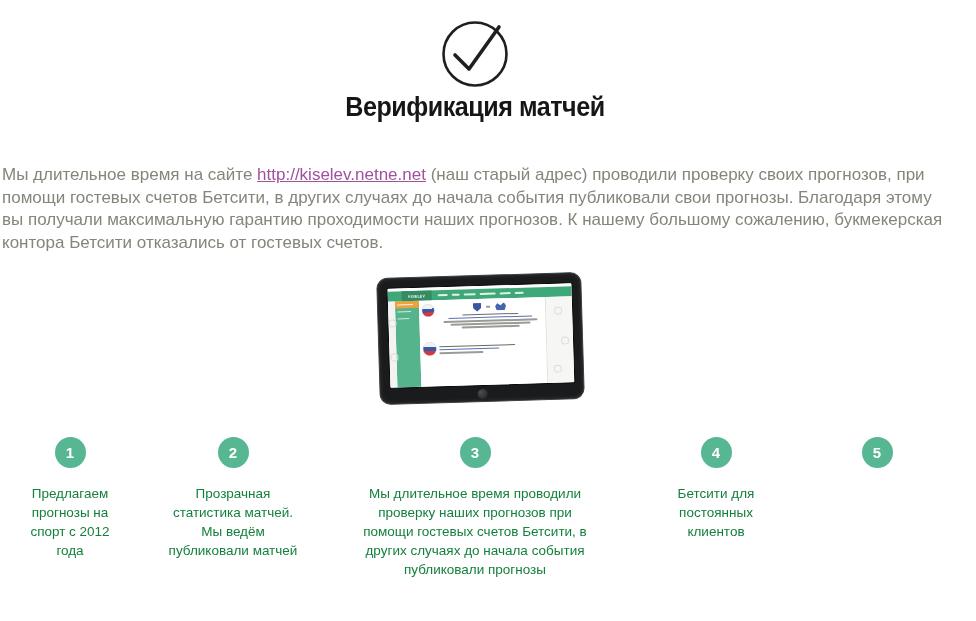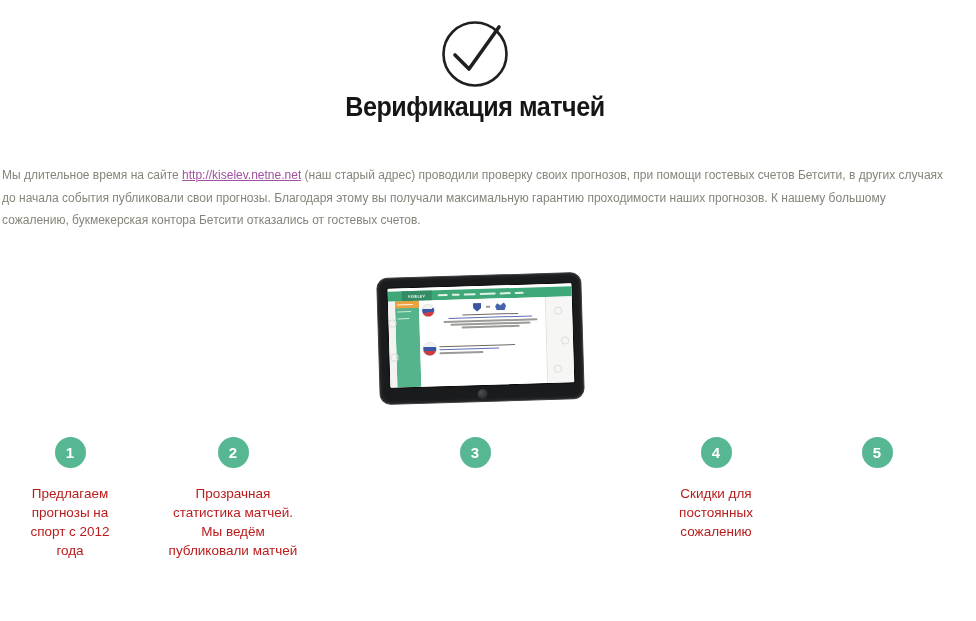--- a/index.html
+++ b/index.html
@@ -16,21 +16,21 @@
   .check-wrap{position:absolute;left:433px;top:12px;width:84px;height:84px;}
   .page-title{
     position:absolute;left:2px;top:92px;width:946px;margin:0;
     text-align:center;font-size:27px;font-weight:700;color:#161616;
     letter-spacing:-0.5px;transform:scaleX(0.93);
   }
 
   
   .intro{
     position:absolute;left:2px;top:164px;width:948px;margin:0;
-    font-size:12px;line-height:22.5px;color:#83867a;
+    font-size:17px;line-height:22.5px;color:#83867a;
   }
   .intro a{color:#a0519f;text-decoration:underline;cursor:pointer;}
 
   
   .tablet{
     position:absolute;left:378px;top:275px;width:203px;height:125px;
     transform:rotate(-1.7deg);
     background:#1a1b1d;border-radius:11px;border:1px solid #3c3f43;
     box-shadow:inset 0 0 4px rgba(255,255,255,.12);
   }
@@ -80,21 +80,21 @@
   .wm{position:absolute;width:6px;height:6px;border:1px solid #dddddb;border-radius:50%;}
 
   
   .features{position:absolute;left:2px;top:437px;width:946px;height:160px;}
   .feature{position:absolute;text-align:center;}
   .feature-num{
     width:31px;height:31px;border-radius:50%;background:#57b793;color:#fff;
     font-size:15px;font-weight:700;line-height:31px;text-align:center;margin:0 auto;
   }
   .feature-text{
-    margin-top:16px;font-size:13.5px;line-height:19px;color:#b91c1c;
+    margin-top:16px;font-size:13.5px;line-height:19px;color:#15803d;
   }
   .f1{left:13px;width:110px;}
   .f2{left:166px;width:130px;}
   .f3{left:358px;width:230px;}
   .f4{left:666px;width:96px;}
   .f5{left:816px;width:118px;}
 </style>
 </head>
 <body>
 
@@ -182,23 +182,24 @@
     <div class="feature f1">
       <div class="feature-num">1</div>
       <div class="feature-text">Предлагаем прогнозы на спорт с 2012 года</div>
     </div>
     <div class="feature f2">
       <div class="feature-num">2</div>
       <div class="feature-text">Прозрачная статистика матчей. Мы ведём публиковали матчей</div>
     </div>
     <div class="feature f3">
       <div class="feature-num">3</div>
+      <div class="feature-text">Мы длительное время проводили проверку наших прогнозов при помощи гостевых счетов Бетсити, в других случаях до начала события публиковали прогнозы</div>
     </div>
     <div class="feature f4">
       <div class="feature-num">4</div>
-      <div class="feature-text">Скидки для постоянных сожалению</div>
+      <div class="feature-text">Бетсити для постоянных клиентов</div>
     </div>
     <div class="feature f5">
       <div class="feature-num">5</div>
     </div>
   </div>
 
 </div>
 
 </body></html>

